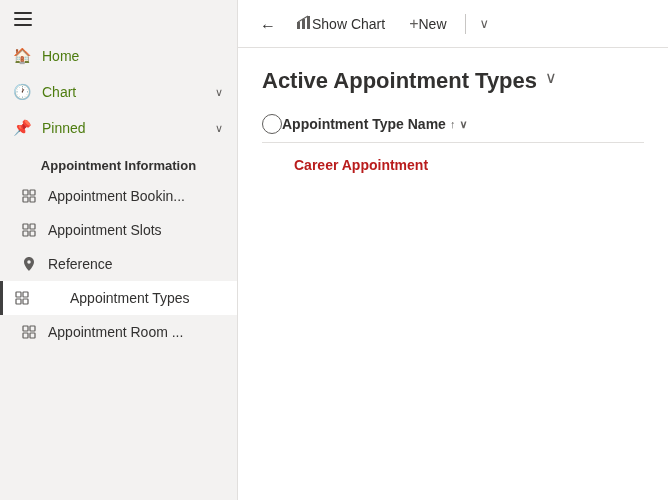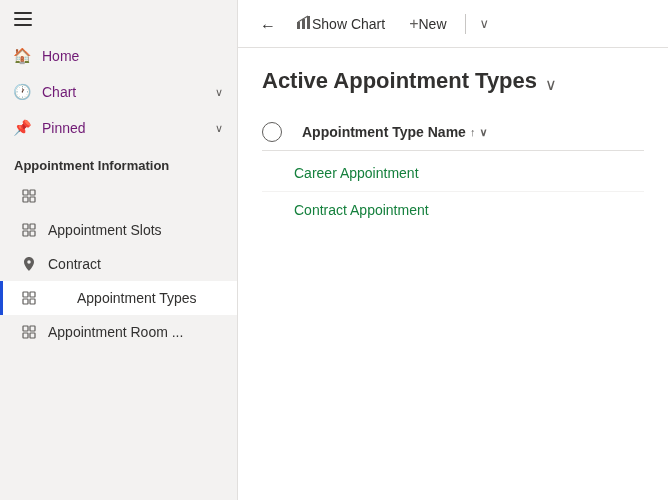--- a/index.html
+++ b/index.html
@@ -60,49 +60,50 @@
       flex-shrink: 0;
       display: flex;
       align-items: center;
       justify-content: center;
       color: #605e5c;
       font-size: 15px;
     }
 
     .nav-item .label {
       flex: 1;
-      color: #701a75;
+      color: #4d7c0f;
     }
 
     .nav-item .chevron {
       color: #605e5c;
       font-size: 11px;
     }
 
     .section-header {
       padding: 12px 14px 6px 14px;
       font-size: 13px;
       font-weight: 600;
       color: #323130;
+      text-align: center;
     }
 
     .sidebar-sub-item {
       display: flex;
       align-items: center;
       padding: 8px 14px 8px 20px;
       cursor: pointer;
       color: #323130;
       gap: 10px;
       font-size: 14px;
       position: relative;
     }
     .sidebar-sub-item.active {
       background: #fff;
-      border-left: 3px solid #1d4ed8;
-      padding-left: 17px;
+      border-left: 3px solid #404040;
+      padding-left: 10px;
       gap: 39px;
     }
 
     .sidebar-sub-item .icon {
       width: 18px;
       height: 18px;
       flex-shrink: 0;
       display: flex;
       align-items: center;
       justify-content: center;
@@ -165,42 +166,42 @@
 
     
     .content {
       flex: 1;
       padding: 20px 24px;
       overflow-y: auto;
     }
 
     .page-title-row {
       display: flex;
-      align-items: flex-end;
+      align-items: flex-start;
       gap: 8px;
-      margin-bottom: 20px;
+      margin-bottom: 12px;
     }
 
     .page-title {
       font-size: 22px;
       font-weight: 600;
       color: #323130;
     }
 
     .page-title-chevron {
       color: #605e5c;
       font-size: 16px;
       cursor: pointer;
     }
 
     
     .table-header {
       display: flex;
       align-items: center;
-      gap: 20px;
+      gap: 0;
       padding: 8px 0;
       border-bottom: 1px solid #e1dfdd;
       margin-bottom: 4px;
     }
 
     .row-checkbox {
       width: 20px;
       height: 20px;
       border: 1.5px solid #605e5c;
       border-radius: 50%;
@@ -233,24 +234,25 @@
     .table-row:last-child {
       border-bottom: none;
     }
 
     .row-spacer {
       width: 20px;
       flex-shrink: 0;
     }
 
     .row-link {
-      color: #15803d;
+      color: #b91c1c;
       font-size: 14px;
       cursor: pointer;
       text-decoration: none;
+      font-weight: bold;
     }
 
     
     .back-btn {
       background: none;
       border: none;
       cursor: pointer;
       color: #323130;
       font-size: 16px;
       padding: 6px;
@@ -292,20 +294,21 @@
 
   <div class="sidebar-sub-item">
     <span class="icon">
       <svg width="14" height="14" viewBox="0 0 14 14" fill="none">
         <rect x="1" y="1" width="5" height="5" rx="0.5" stroke="#605e5c" stroke-width="1.2"></rect>
         <rect x="8" y="1" width="5" height="5" rx="0.5" stroke="#605e5c" stroke-width="1.2"></rect>
         <rect x="1" y="8" width="5" height="5" rx="0.5" stroke="#605e5c" stroke-width="1.2"></rect>
         <rect x="8" y="8" width="5" height="5" rx="0.5" stroke="#605e5c" stroke-width="1.2"></rect>
       </svg>
     </span>
+    <span>Appointment Bookin...</span>
   </div>
 
   <div class="sidebar-sub-item">
     <span class="icon">
       <svg width="14" height="14" viewBox="0 0 14 14" fill="none">
         <rect x="1" y="1" width="5" height="5" rx="0.5" stroke="#605e5c" stroke-width="1.2"></rect>
         <rect x="8" y="1" width="5" height="5" rx="0.5" stroke="#605e5c" stroke-width="1.2"></rect>
         <rect x="1" y="8" width="5" height="5" rx="0.5" stroke="#605e5c" stroke-width="1.2"></rect>
         <rect x="8" y="8" width="5" height="5" rx="0.5" stroke="#605e5c" stroke-width="1.2"></rect>
       </svg>
@@ -313,21 +316,21 @@
     <span>Appointment Slots</span>
   </div>
 
 
   <div class="sidebar-sub-item">
     <span class="icon">
       <svg width="14" height="16" viewBox="0 0 14 16" fill="none">
         <path d="M7 1C4.24 1 2 3.24 2 6c0 3.75 5 9 5 9s5-5.25 5-9c0-2.76-2.24-5-5-5zm0 6.75A1.75 1.75 0 1 1 7 4.25a1.75 1.75 0 0 1 0 3.5z" fill="#605e5c"></path>
       </svg>
     </span>
-    <span>Contract</span>
+    <span>Reference</span>
   </div>
 
   <div class="sidebar-sub-item active">
     <span class="icon">
       <svg width="14" height="14" viewBox="0 0 14 14" fill="none">
         <rect x="1" y="1" width="5" height="5" rx="0.5" stroke="#605e5c" stroke-width="1.2"></rect>
         <rect x="8" y="1" width="5" height="5" rx="0.5" stroke="#605e5c" stroke-width="1.2"></rect>
         <rect x="1" y="8" width="5" height="5" rx="0.5" stroke="#605e5c" stroke-width="1.2"></rect>
         <rect x="8" y="8" width="5" height="5" rx="0.5" stroke="#605e5c" stroke-width="1.2"></rect>
       </svg>
@@ -393,18 +396,14 @@
         <span class="col-sort-icon">↑</span>
         <span class="col-sort-icon">∨</span>
       </div>
     </div>
 
     <div class="table-row">
       <div class="row-spacer"></div>
       <a class="row-link">Career Appointment</a>
     </div>
 
-    <div class="table-row">
-      <div class="row-spacer"></div>
-      <a class="row-link">Contract Appointment</a>
-    </div>
   </div>
 </div>
 
 </body></html>

